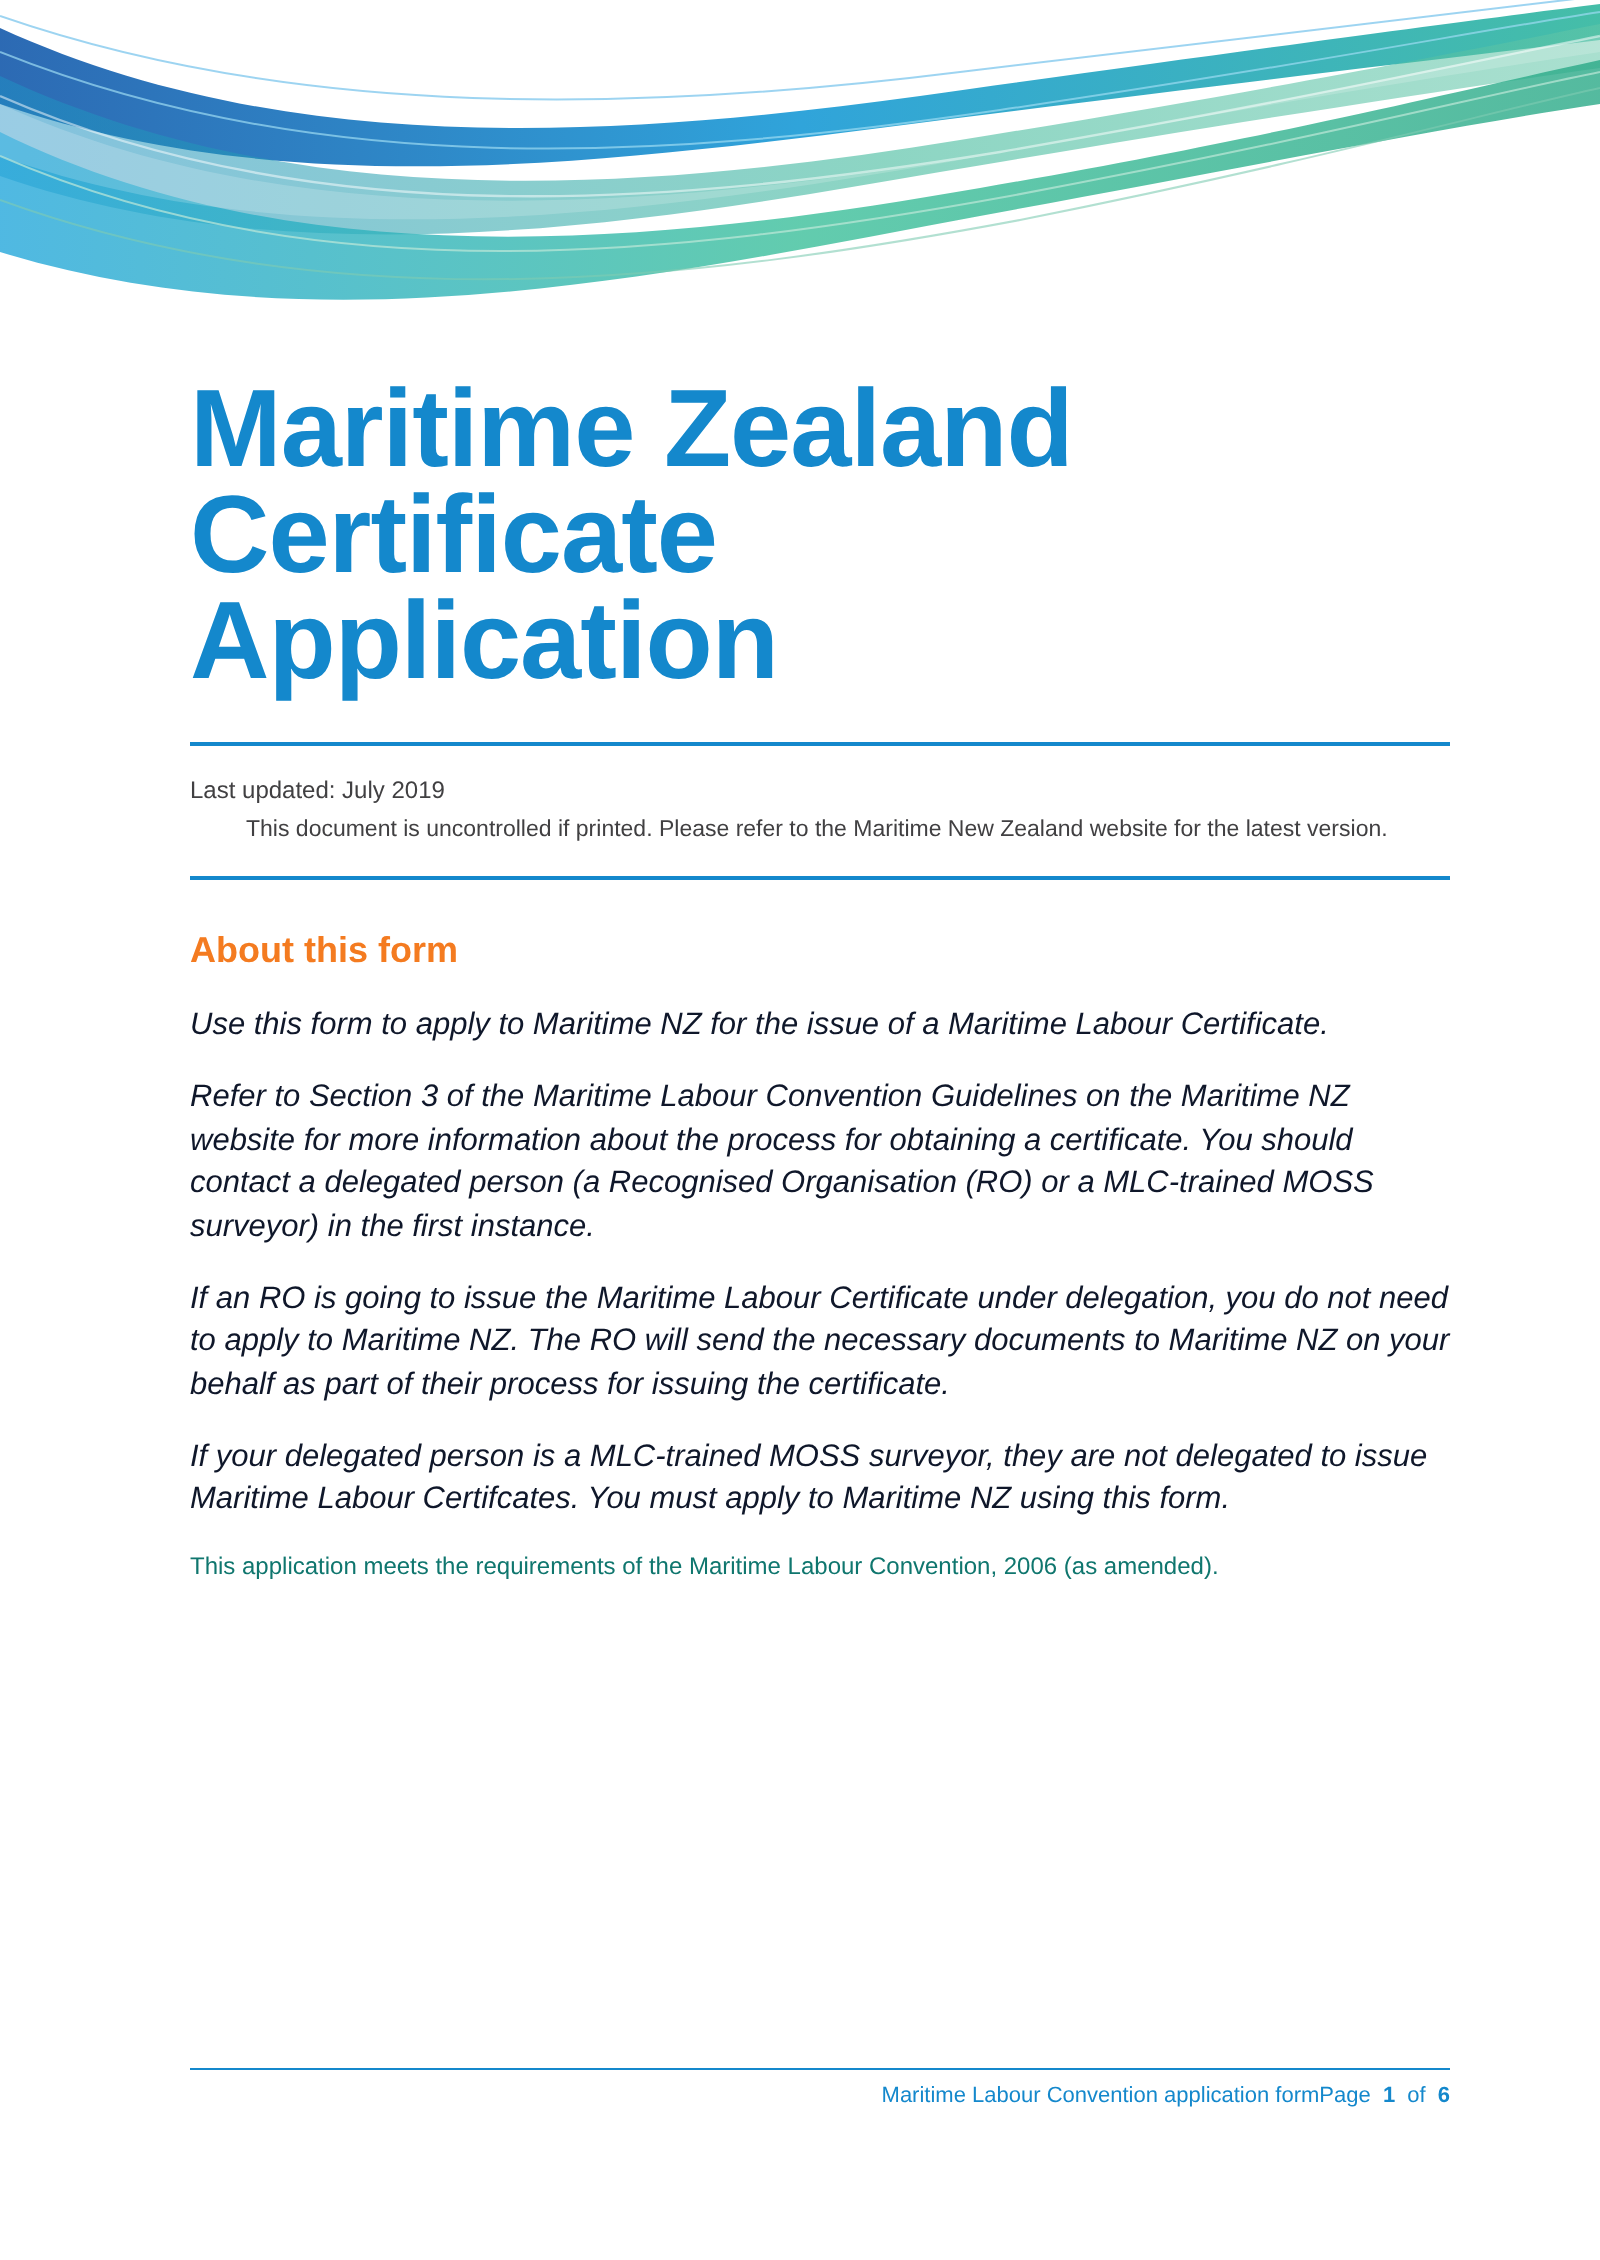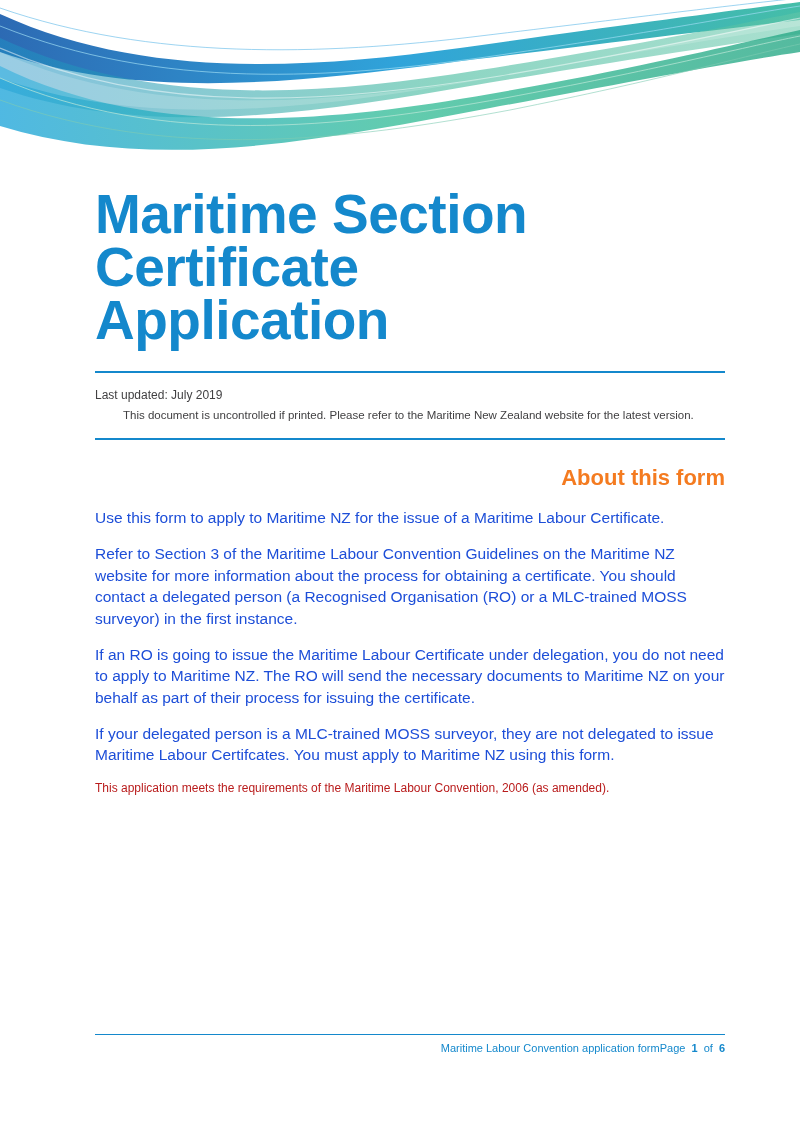--- a/index.html
+++ b/index.html
@@ -46,36 +46,36 @@
     color:#414042;
   }
   .uncontrolled {
     margin-top:7px;
     font-size:11.5px;
     color:#414042;
     margin-left:28px;
   }
   .about-heading {
     margin-top:25px;
-    font-size:22px;
+    font-size:18px;
     font-weight:bold;
     color:#f47b20;
-    text-align:right;
   }
   .body-copy { margin-top:16px; }
   .body-copy p {
     font-size:15.5px;
     line-height:1.38;
     margin-bottom:15px;
-    color:#1d4ed8;
+    color:#0f172a;
+    font-style:italic;
   }
   .requirements {
     margin-top:7px;
     font-size:12px;
-    color:#b91c1c;
+    color:#0f766e;
   }
   .footer {
     position:absolute;
     left:95px; right:75px;
     top:1034px;
     border-top:1px solid #1488cc;
     padding-top:7px;
     display:flex;
     justify-content:flex-end;
     align-items:baseline;
@@ -115,21 +115,21 @@
     <path d="M0,8 C150,60 320,56 480,36 C630,18 725,6 800,-2" fill="none" stroke="#5bb7e8" stroke-width="1" opacity="0.6"></path>
     <path d="M0,26 C160,90 330,80 500,55 C650,33 735,16 800,6" fill="none" stroke="#9ddcf2" stroke-width="1" opacity="0.7"></path>
     <path d="M0,48 C160,118 340,102 500,76 C650,50 740,30 800,18" fill="none" stroke="#ffffff" stroke-width="1.2" opacity="0.5"></path>
     <path d="M0,78 C160,148 340,128 505,98 C655,70 740,48 800,36" fill="none" stroke="#bfe8d9" stroke-width="1" opacity="0.7"></path>
     <path d="M0,100 C170,162 350,140 510,110 C660,80 745,56 800,44" fill="none" stroke="#7fccb2" stroke-width="1" opacity="0.6"></path>
   </svg>
 
   <div class="content">
 
     <h1 class="title">
-      <span>Maritime Section</span>
+      <span>Maritime Zealand</span>
       <span>Certificate</span>
       <span>Application</span>
     </h1>
 
     <hr class="rule">
 
     <div class="last-updated">Last updated: July 2019</div>
 
     <div class="uncontrolled">This document is uncontrolled if printed. Please refer to the Maritime New Zealand website for the latest version.</div>
 

